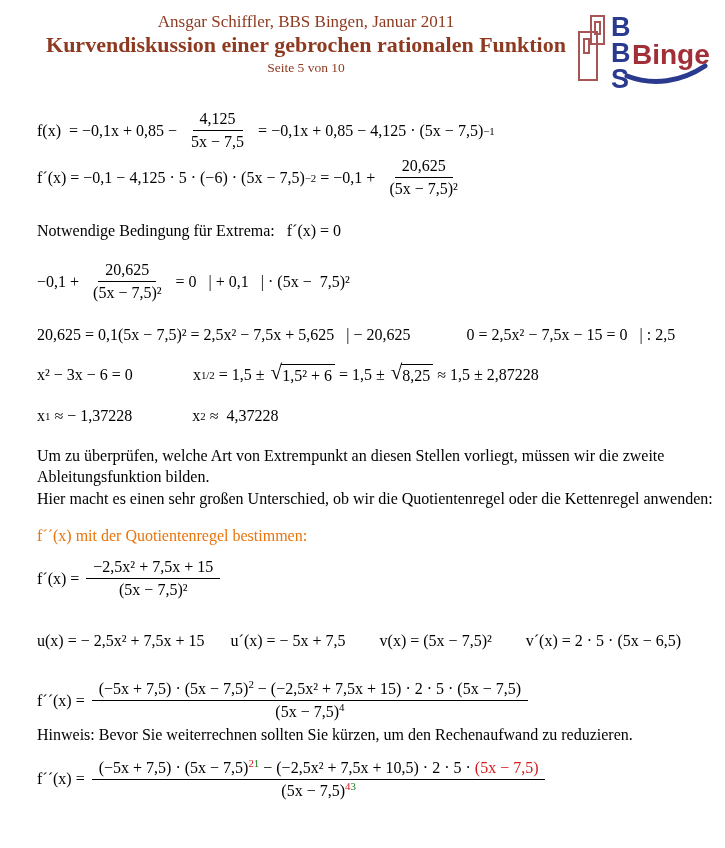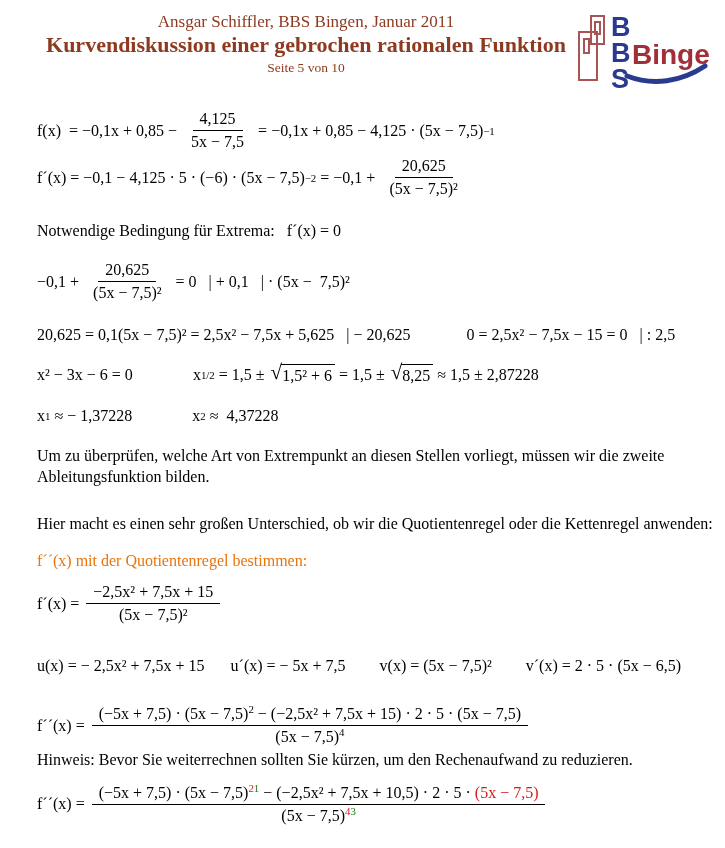--- a/index.html
+++ b/index.html
@@ -32,21 +32,21 @@
   .gap34{margin-left:34px}
   .nowrap{white-space:pre}
   #r1{margin-top:34px}
   #r2{margin-top:6px}
   #cond{margin-top:22px}
   #r3{margin-top:20px}
   #r4{margin-top:24px}
   #r5{margin-top:20px}
   #r6{margin-top:22px}
   #para1{margin-top:20px}
-  #para2{margin-top:26px}
+  #para2{margin-top:1px}
   #r7{margin-top:13px}
   #r8{margin-top:33px}
   #r9{margin-top:30px}
   #hint{margin-top:3px}
   #r10{margin-top:13px}
 </style>
 </head>
 <body>
 
 <div class="page">

